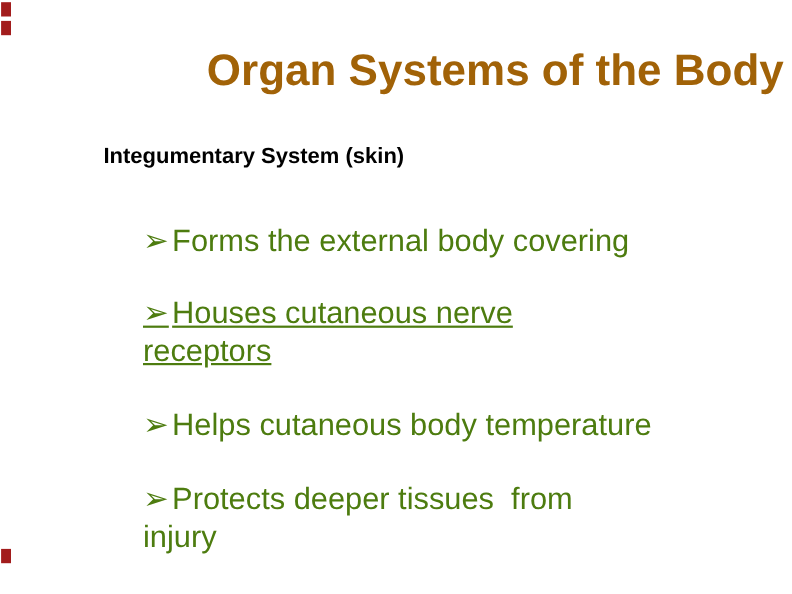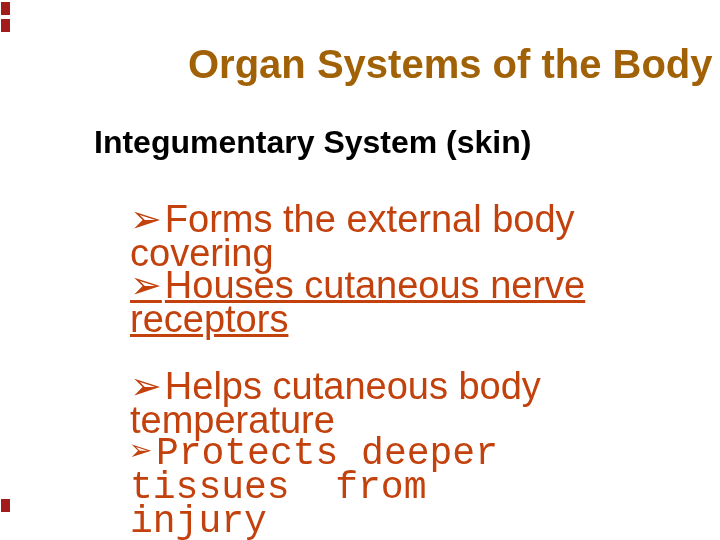--- a/index.html
+++ b/index.html
@@ -25,40 +25,40 @@
     font-weight: 700;
     line-height: 46px;
     white-space: nowrap;
     color: #a16207;
   }
   .heading {
     position: absolute;
     left: 94px;
     top: 123px;
     margin: 0;
-    font-size: 32px;
+    font-size: 20px;
     font-weight: 700;
     line-height: 38px;
     white-space: nowrap;
     color: #000000;
   }
   .bullet {
     position: absolute;
     left: 130px;
     width: 482px;
-    font-size: 38px;
+    font-size: 28px;
     font-weight: 400;
     line-height: 34px;
     white-space: pre-line; 
-    color: #c2410c;
+    color: #4d7c0f;
   }
   .b1 { top: 202px; }
   .b2 { top: 268px; text-decoration: underline; }
   .b3 { top: 369px; }
-  .b4 { top: 437px; font-family: Liberation Mono, monospace; }
+  .b4 { top: 437px; }
   .arrow {
     margin-right: 3px;
   }
   .mark {
     position: absolute;
     left: 1px;
     width: 9px;
     height: 13px;
   }
   .m1 { top: 2px; }

